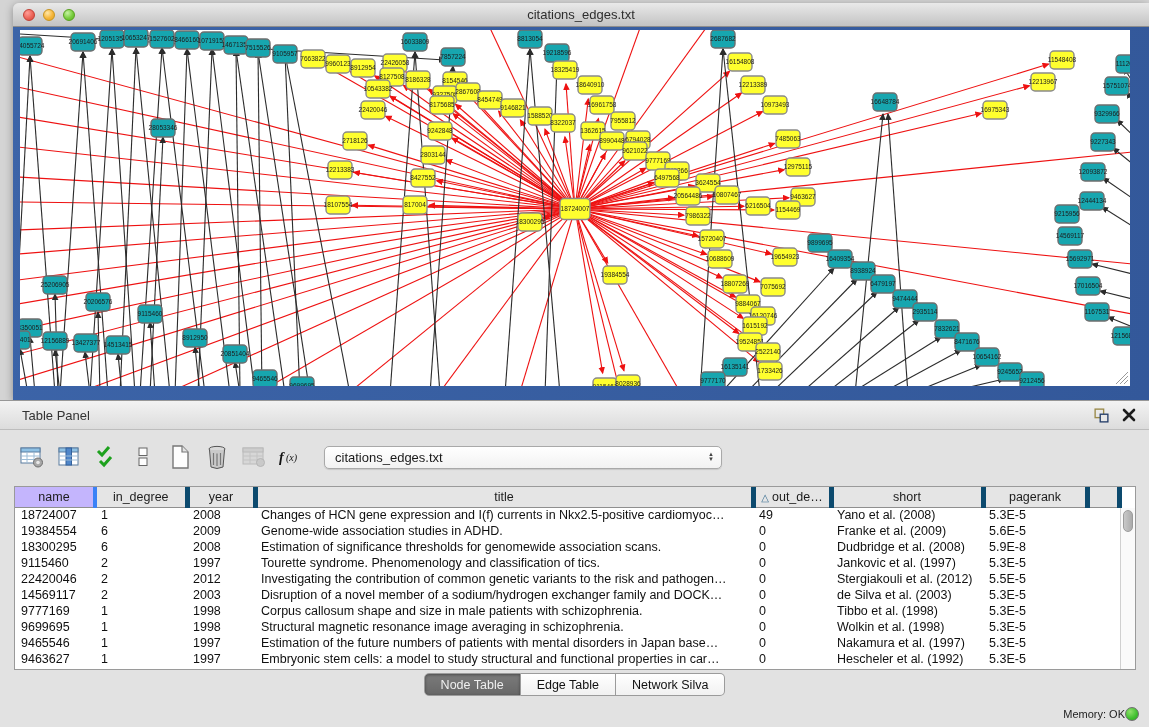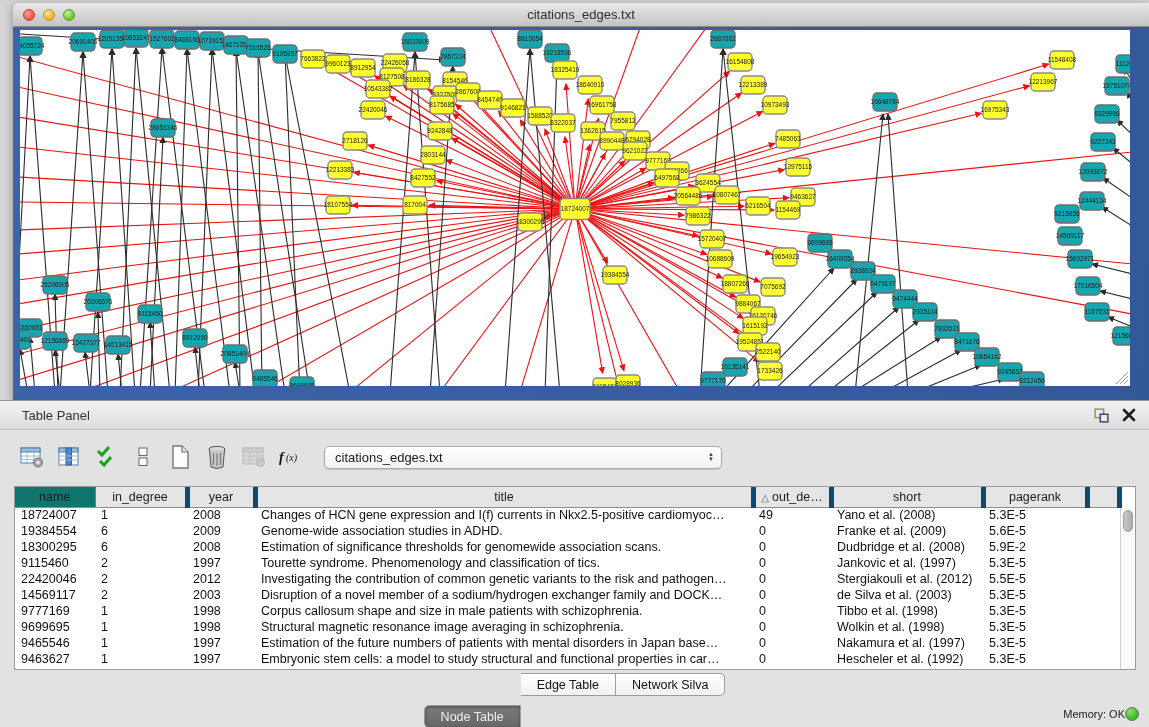--- a/index.html
+++ b/index.html
@@ -44,37 +44,37 @@
     border:1px solid #a9a9a9; border-radius:5px; display:flex; align-items:center;
     font-size:13px; color:#1a1a1a; padding-left:10px; box-shadow:0 1px 1px rgba(0,0,0,.12); }
   .combo .arrows { margin-left:auto; margin-right:7px; display:flex; flex-direction:column;
     font-size:6px; color:#444; line-height:5px; }
 
   .tablewrap { position:absolute; left:14px; right:13px; top:86px; height:184px;
     background:#fff; border:1px solid #9a9a9a; overflow:hidden; }
   table.grid { border-collapse:collapse; table-layout:fixed; width:1104px; }
   table.grid th { height:20px; font-size:12.5px; font-weight:normal; color:#1c1c1c;
     background:#e5e5e5; border-right:5px solid #0c4a6e; border-bottom:1px solid #8f8f8f; overflow:hidden; white-space:nowrap;}
-  table.grid th.plain { background:#0f766e; border-right:1px solid #3b82f6; }
+  table.grid th.plain { background:#c4b5fd; border-right:4px solid #3b82f6; }
   table.grid td { height:16px; font-size:12.5px; color:#101010; padding:0 0 0 6px;
     white-space:nowrap; overflow:hidden; text-overflow:ellipsis; }
   td.c { text-align:left; padding:0; }
   .sorttri { color:#3a6f92; font-size:10px; margin-right:3px; }
   .vscroll { position:absolute; top:21px; right:0; width:15px; bottom:0;
     background:#fafafa; border-left:1px solid #d0d0d0; }
   .vthumb { position:absolute; left:2px; top:2px; width:10px; height:22px;
     background:linear-gradient(90deg,#c9c9c9,#ababab); border-radius:6px; border:1px solid #9c9c9c; }
 
   .tabbar { position:absolute; left:0; right:0; top:273px; display:flex; justify-content:center; }
   .seg { height:23px; display:flex; align-items:center; padding:0 16px; font-size:12.5px;
     background:linear-gradient(#ffffff,#f1f1f1); color:#111; border:1px solid #9b9b9b; border-left:none; }
   .seg:first-child { border-left:1px solid #9b9b9b; border-radius:5px 0 0 5px; }
   .seg:last-child { border-radius:0 5px 5px 0; }
   .seg.sel { background:linear-gradient(#7b7b7b,#676767); color:#efefef;
-    box-shadow:inset 0 1px 3px rgba(0,0,0,.4);margin-top:32px; }
+    box-shadow:inset 0 1px 3px rgba(0,0,0,.4); }
 
   .status { position:absolute; right:10px; bottom:6px; display:flex; align-items:center; }
   .status .mlabel { font-size:11px; color:#222; }
   .mdot { width:14px; height:14px; border-radius:50%; border:1px solid #6f6f6f;
     background:radial-gradient(circle at 35% 30%, #8fe06a,#3fbf2f 60%,#2fa220); }
 </style>
 </head>
 <body>
 
 <div class="gwin">
@@ -617,21 +617,21 @@
             <td class="">5.6E-5</td>
             <td></td>
           </tr>
           <tr>
             <td class="">18300295</td>
             <td class="">6</td>
             <td class="">2008</td>
             <td class="">Estimation of significance thresholds for genomewide association scans.</td>
             <td class="">0</td>
             <td class="c">Dudbridge et al. (2008)</td>
-            <td class="">5.9E-2</td>
+            <td class="">5.9E-8</td>
             <td></td>
           </tr>
           <tr>
             <td class="">9115460</td>
             <td class="">2</td>
             <td class="">1997</td>
             <td class="">Tourette syndrome. Phenomenology and classification of tics.</td>
             <td class="">0</td>
             <td class="c">Jankovic et al. (1997)</td>
             <td class="">5.3E-5</td>

